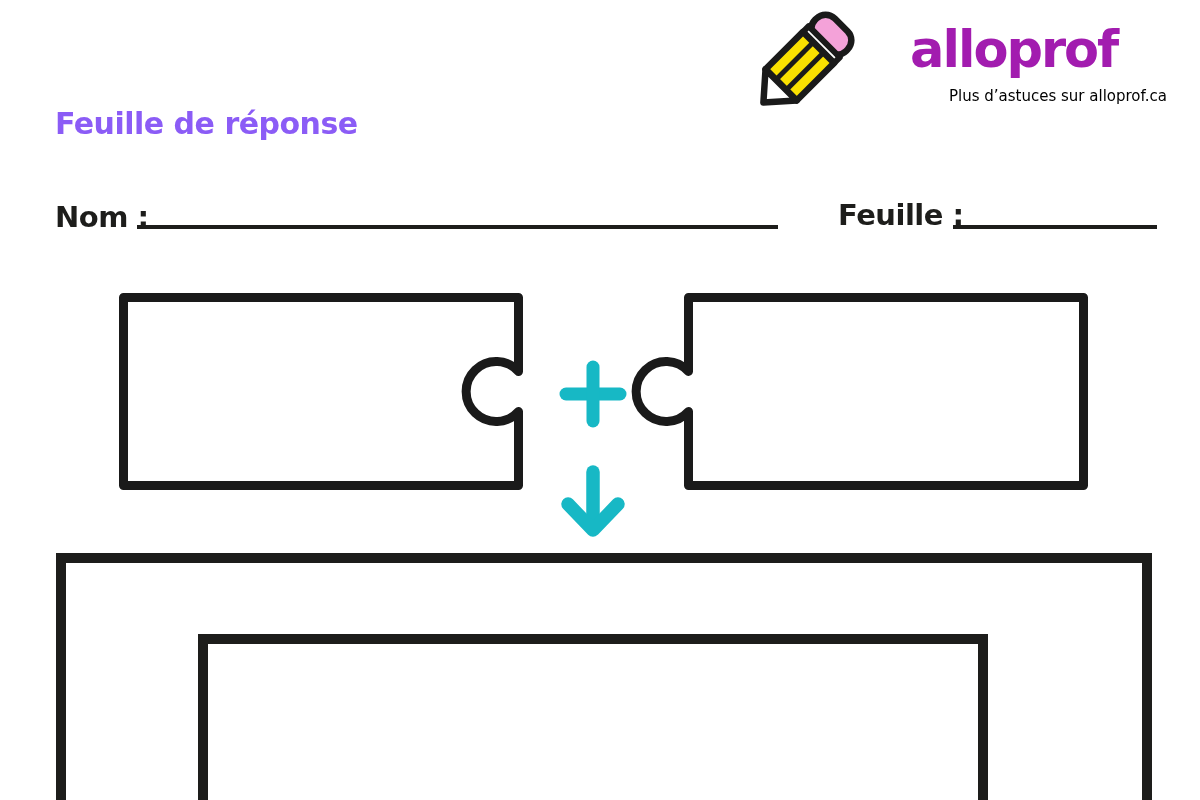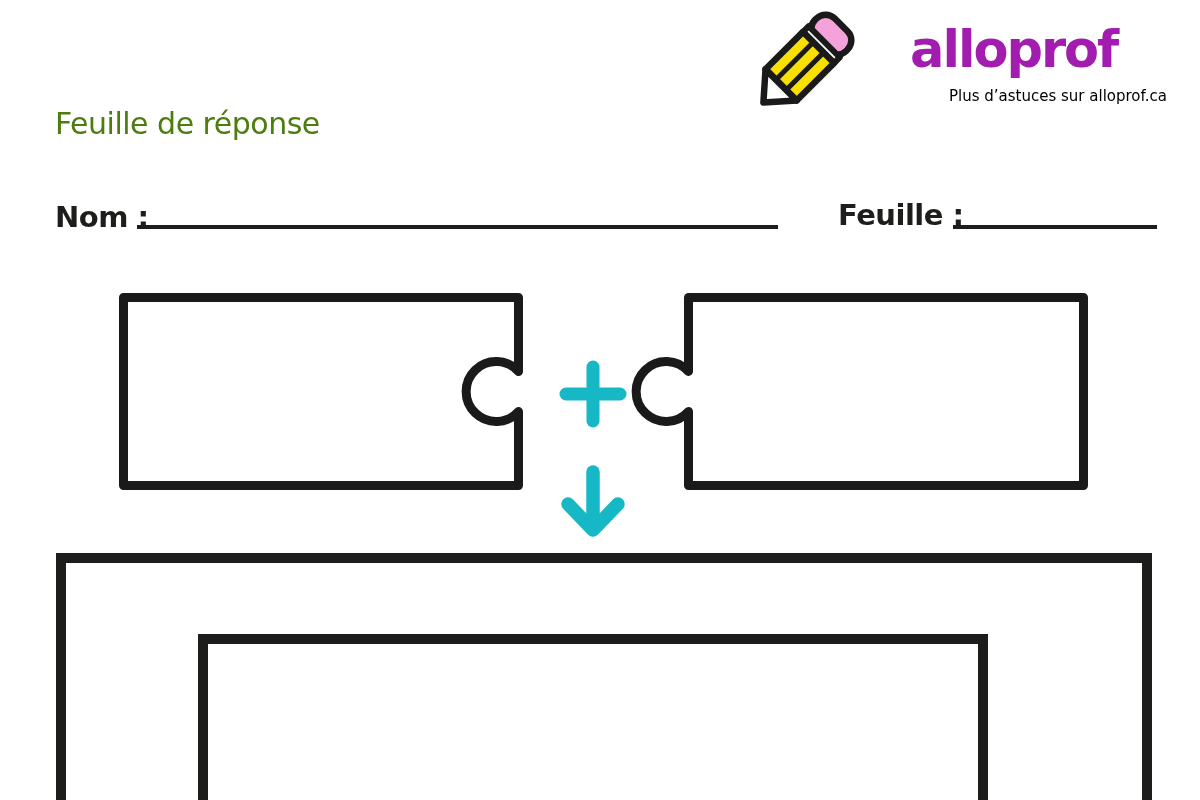--- a/index.html
+++ b/index.html
@@ -19,23 +19,23 @@
     left: 55px; top: 24px;
     font-size: 45px;
     font-weight: bold;
     letter-spacing: -1.5px;
     color: #1d1d1b;
     white-space: nowrap;
   }
   .page-subtitle {
     left: 55px; top: 106px;
     font-size: 30px;
-    font-weight: normal;
+    font-weight: bold;
     letter-spacing: -0.5px;
-    color: #4d7c0f;
+    color: #8b5cf6;
     white-space: nowrap;
   }
 
   .pencil-wrap { left: 742px; top: 2px; width: 122px; height: 122px; }
 
   .brand-logo {
     left: 910px; top: 20px;
     font-size: 51px;
     font-weight: bold;
     letter-spacing: -2px;

